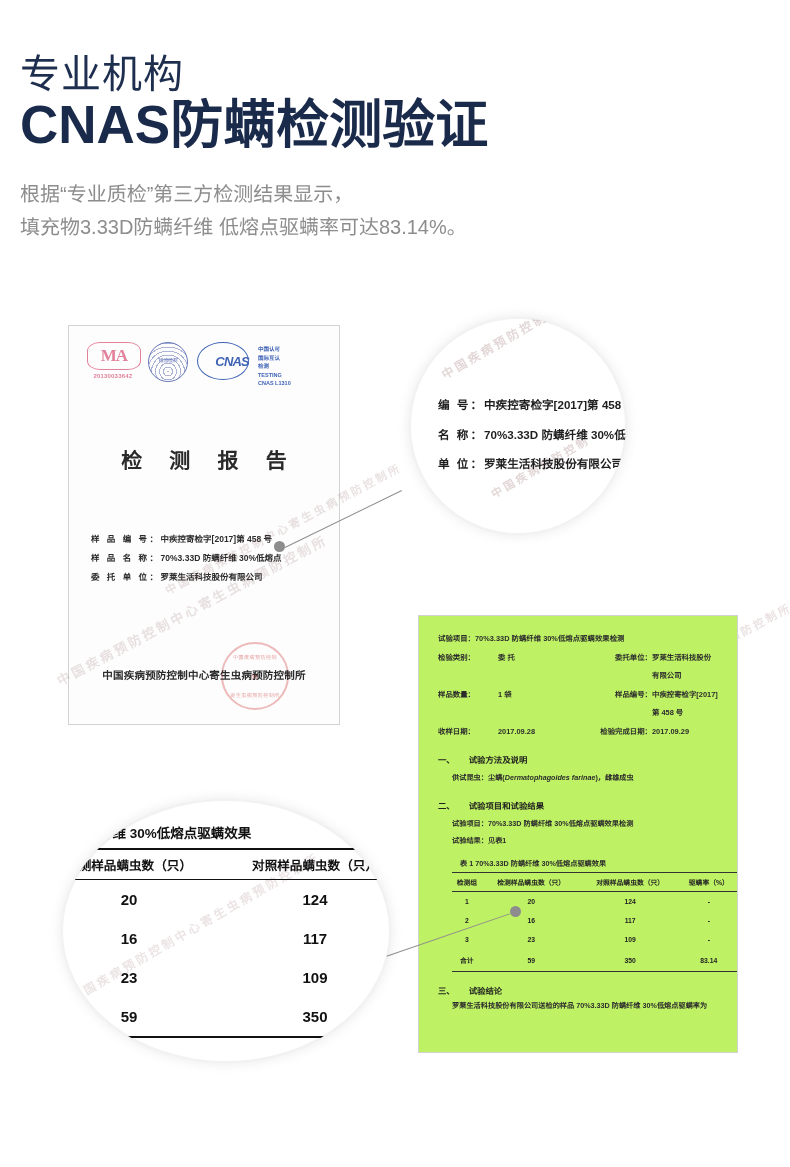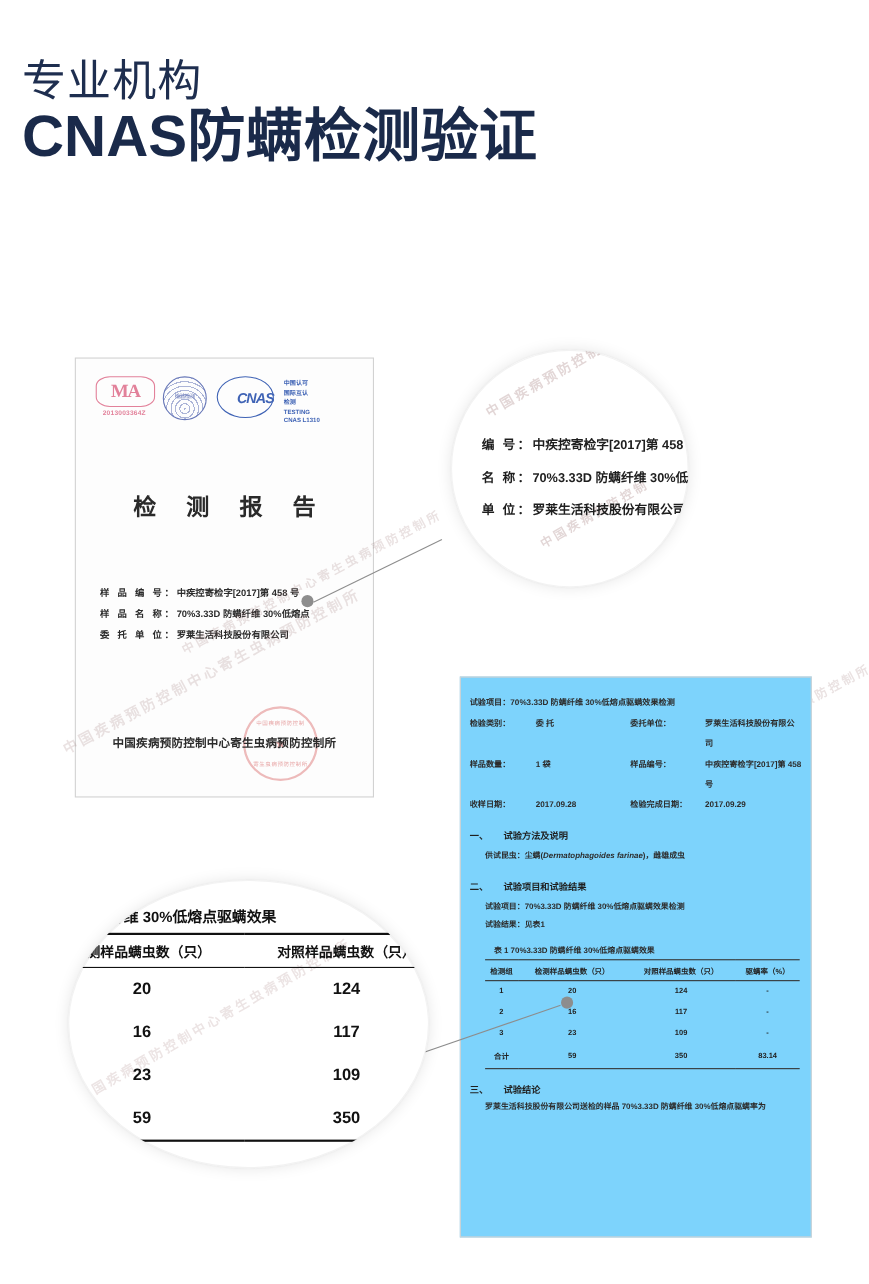--- a/index.html
+++ b/index.html
@@ -225,44 +225,44 @@
   .wm-d { left: 540px; top: 660px; font-size: 11px; }
   .wm-e { left: 470px; top: 960px; font-size: 11px; }
   .wm-f { left: 90px;  top: 930px; font-size: 11px; }
 
   
   .report {
     position: absolute;
     left: 418px;
     top: 615px;
     width: 320px;
-    height: 510px;
-    background: #7dd3fc;
+    height: 438px;
+    background: #bef264;
     border: 1px solid #d2d2d2;
     box-sizing: border-box;
-    padding: 14px 8px;
+    padding: 14px 19px;
     overflow: hidden;
   }
   .rep-line {
     font-size: 7.4px;
     color: #2c2c2c;
     font-weight: bold;
     line-height: 2.5;
     white-space: nowrap;
   }
   .rep-row {
     display: flex;
     font-size: 7.4px;
     color: #2c2c2c;
     font-weight: bold;
     line-height: 2.5;
   }
   .rep-row .c1 { width: 60px; }
   .rep-row .c2 { width: 86px; }
-  .rep-row .c3 { width: 68px; }
+  .rep-row .c3 { width: 68px; text-align: right; }
   .rep-row .c4 { flex: 1; }
   .rep-sec {
     font-size: 8.4px;
     font-weight: bold;
     color: #1f1f1f;
     margin-top: 12px;
     margin-bottom: 4px;
   }
   .rep-sec .num { margin-right: 14px; }
   .rep-ind {
@@ -411,20 +411,24 @@
     border-radius: 50%;
     background: #8d8d8d;
   }
 </style>
 </head>
 <body>
 
 <div class="header">
   <div class="title-sub">专业机构</div>
   <div class="title-main">CNAS防螨检测验证</div>
+  <div class="desc">
+    <div>根据“专业质检”第三方检测结果显示，</div>
+    <div>填充物3.33D防螨纤维  低熔点驱螨率可达83.14%。</div>
+  </div>
 </div>
 
 <div class="scan-layer">
 
   <div class="cert">
     <div class="cert-logos">
       <div class="ma-stamp">
         <div class="ma-box">MA</div>
         <div class="ma-code">2013003364Z</div>
       </div>

